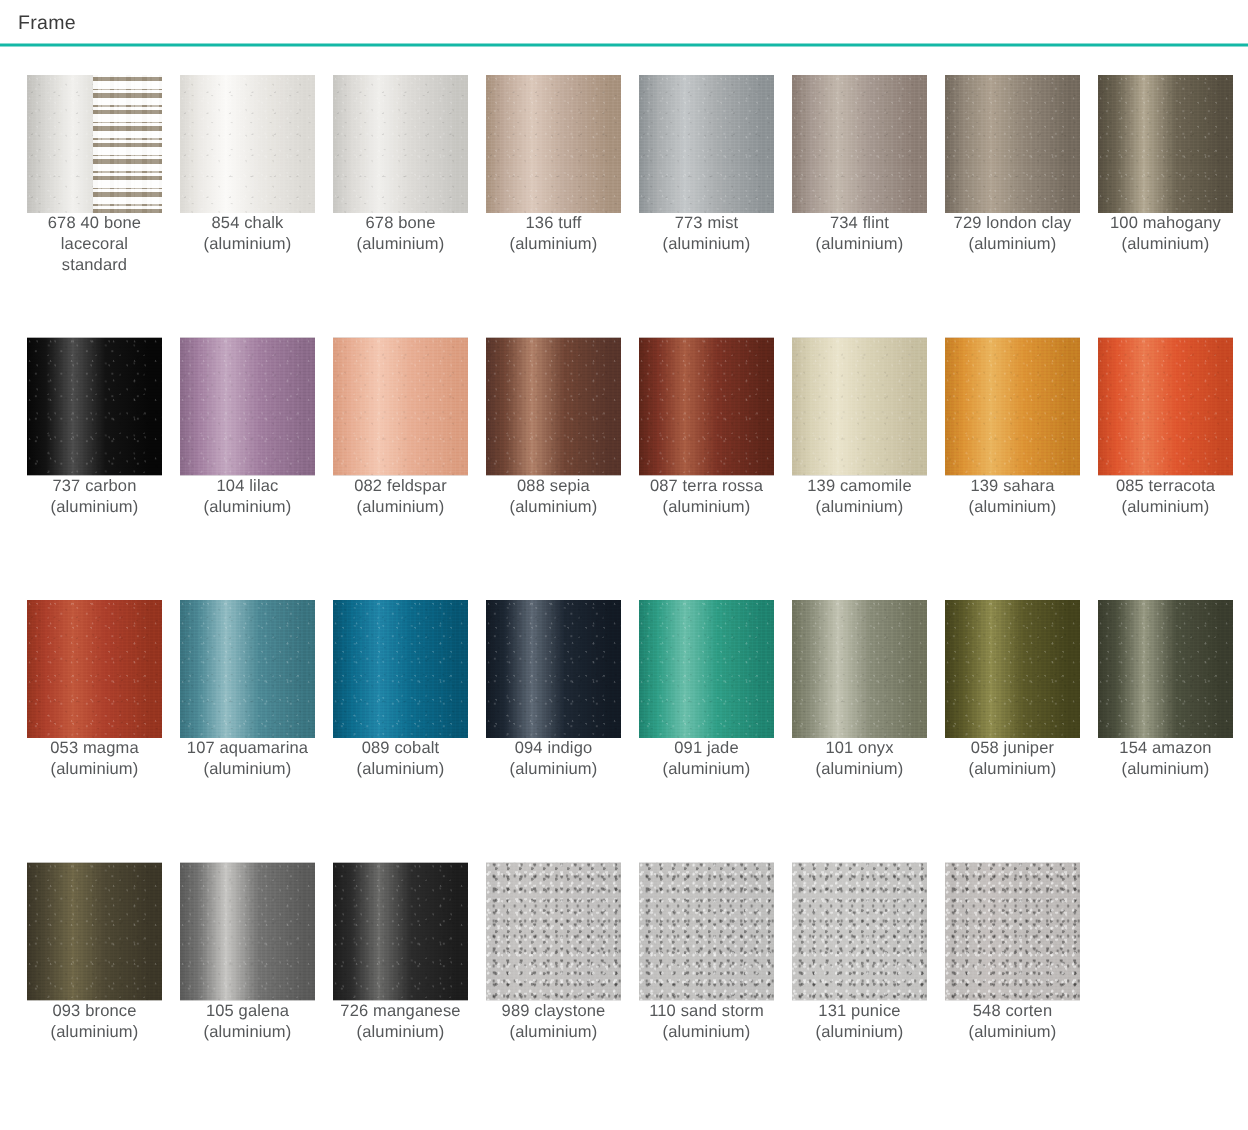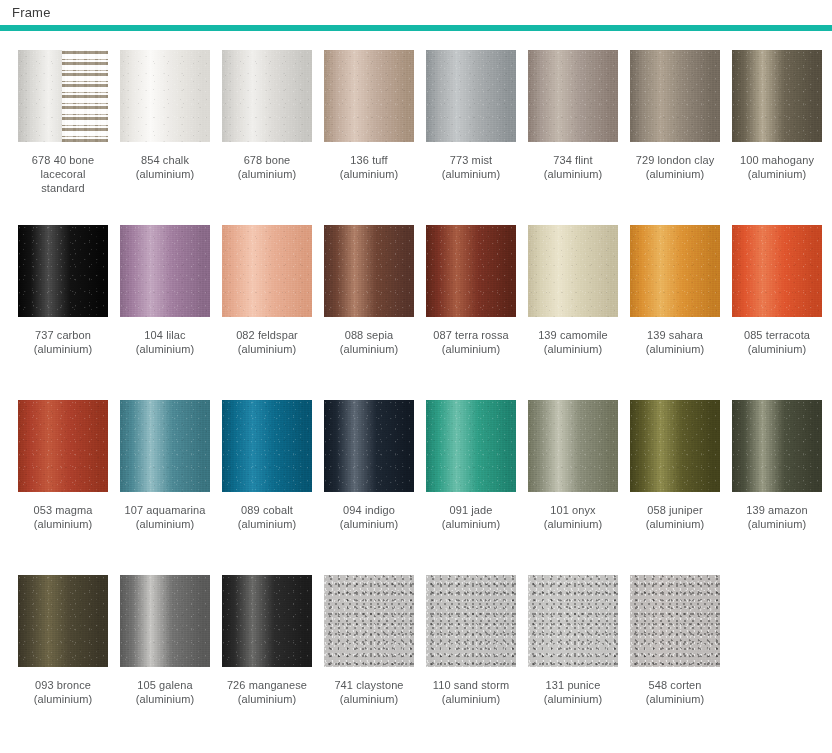--- a/index.html
+++ b/index.html
@@ -27,21 +27,21 @@
   
   .header {
     position: absolute;
     left: 0;
     top: 0;
     width: 832px;
     height: 31px;
     padding-left: 12px;
     display: flex;
     align-items: center;
-    border-bottom: 6px solid #14b8a6;
+    border-bottom: 2px solid #14b8a6;
   }
   .header-title {
     font-size: 13px;
     font-weight: 400;
     color: #3b3b3b;
     letter-spacing: 0.2px;
     line-height: 1;
   }
 
   
@@ -116,21 +116,20 @@
 
   .swatch-chip .lace {
     position: absolute;
     top: 0;
     bottom: 0;
     right: 0;
     width: 51%;
   }
 
   .swatch-label {
-    margin-top: 11px;
     width: 102px;
     text-align: center;
     font-size: 11px;
     line-height: 14px;
     color: #56585a;
     letter-spacing: 0.1px;
   }
   .swatch-label .sub { display: block; }
 </style>
 </head>
@@ -403,21 +402,21 @@
             <span class="sub">(aluminium)</span>
           </div>
         </div>
         <div class="swatch-cell">
           <div class="swatch-chip">
             <div class="sheen sheen-band" style="background: linear-gradient(90deg, rgb(58, 61, 46) 0%, rgb(76, 80, 62) 14%, rgb(152, 154, 132) 34%, rgb(76, 80, 62) 58%, rgb(58, 61, 46) 92%, rgb(58, 61, 46) 100%);"></div>
             <div class="grain"></div>
             <div class="speckle"></div>
           </div>
           <div class="swatch-label">
-            <span class="sub">139 amazon</span>
+            <span class="sub">154 amazon</span>
             <span class="sub">(aluminium)</span>
           </div>
         </div>
       </div>
       <div class="grid-row">
         <div class="swatch-cell">
           <div class="swatch-chip">
             <div class="sheen sheen-band" style="background: linear-gradient(90deg, rgb(59, 54, 39) 0%, rgb(77, 71, 51) 14%, rgb(110, 102, 71) 34%, rgb(77, 71, 51) 58%, rgb(59, 54, 39) 92%, rgb(59, 54, 39) 100%);"></div>
             <div class="grain"></div>
             <div class="speckle"></div>
@@ -449,21 +448,21 @@
             <span class="sub">(aluminium)</span>
           </div>
         </div>
         <div class="swatch-cell">
           <div class="swatch-chip texture-coarse">
             <div class="sheen sheen-band" style="background: linear-gradient(90deg, rgb(110, 96, 85) 0%, rgb(133, 117, 103) 14%, rgb(155, 139, 124) 34%, rgb(133, 117, 103) 58%, rgb(110, 96, 85) 92%, rgb(110, 96, 85) 100%);"></div>
             <div class="grain"></div>
             <div class="speckle"></div>
           </div>
           <div class="swatch-label">
-            <span class="sub">741 claystone</span>
+            <span class="sub">989 claystone</span>
             <span class="sub">(aluminium)</span>
           </div>
         </div>
         <div class="swatch-cell">
           <div class="swatch-chip texture-coarse">
             <div class="sheen sheen-band" style="background: linear-gradient(90deg, rgb(103, 95, 83) 0%, rgb(124, 116, 102) 14%, rgb(145, 138, 123) 34%, rgb(124, 116, 102) 58%, rgb(103, 95, 83) 92%, rgb(103, 95, 83) 100%);"></div>
             <div class="grain"></div>
             <div class="speckle"></div>
           </div>
           <div class="swatch-label">

